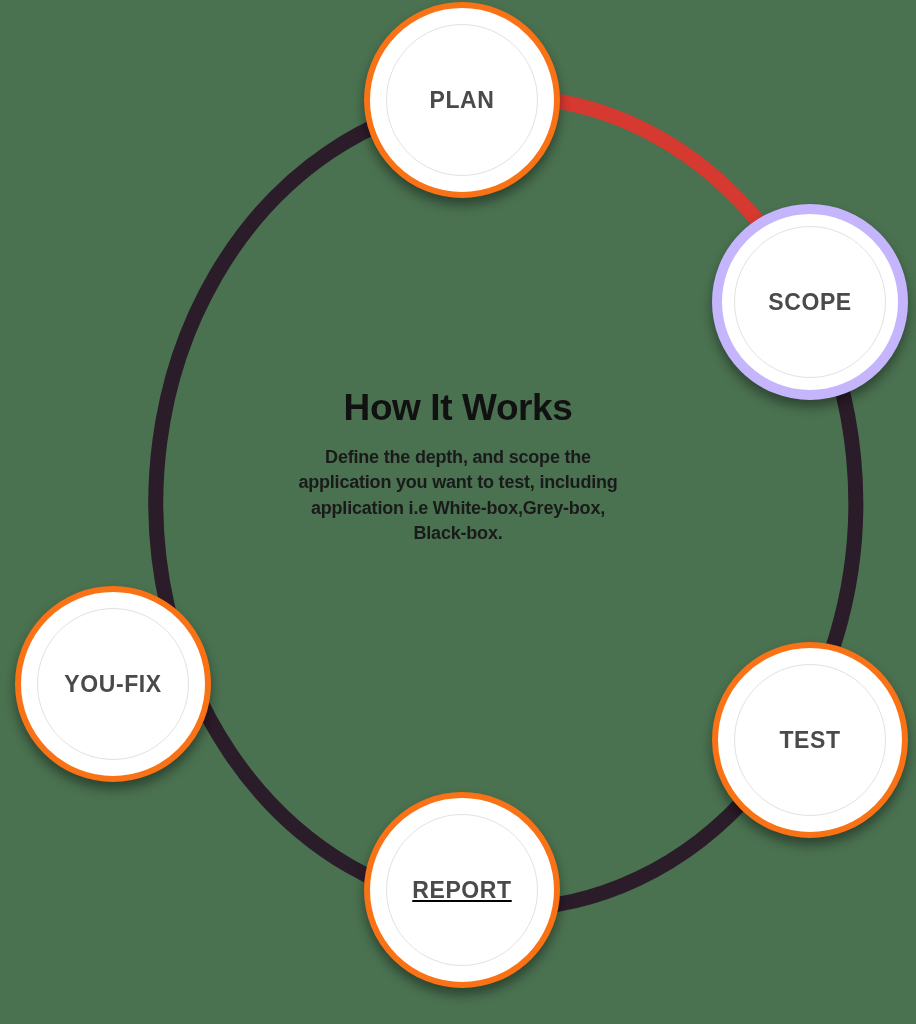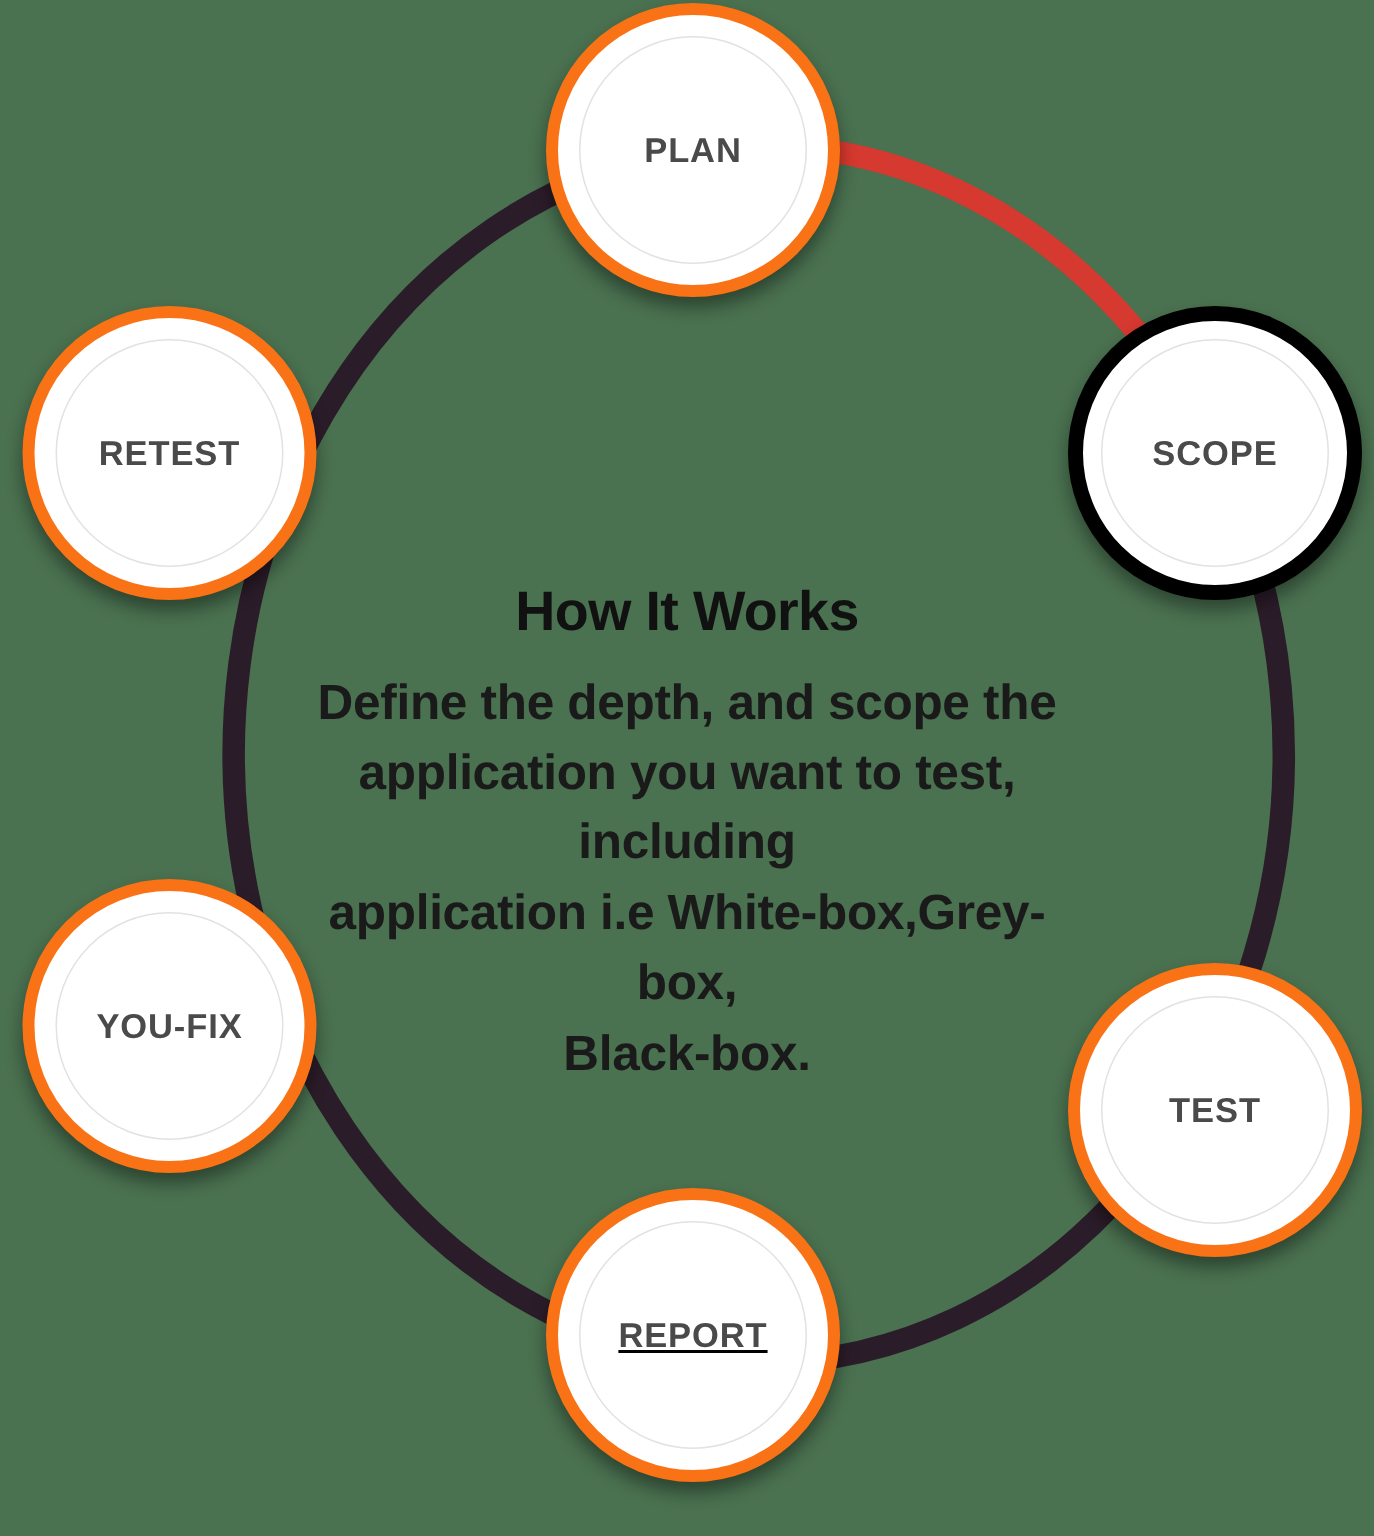--- a/index.html
+++ b/index.html
@@ -43,21 +43,21 @@
   }
   #center-title {
     font-size: 37px;
     font-weight: bold;
     color: #111111;
     letter-spacing: -0.4px;
     line-height: 1.1;
     margin: 0 0 16px 0;
   }
   #center-body {
-    font-size: 33px;
+    font-size: 18px;
     font-weight: bold;
     color: #1a1a1a;
     line-height: 1.42;
     letter-spacing: -0.2px;
     margin: 16px;
   }
   #center-body .bodyline {
     display: block;
   }
 
@@ -66,25 +66,25 @@
     position: absolute;
     z-index: 3;
     border-radius: 50%;
     background: #ffffff;
     display: flex;
     align-items: center;
     justify-content: center;
     box-sizing: border-box;
   }
   .node.dark {
-    border: 8px solid #f97316;
+    border: 6px solid #f97316;
     box-shadow: 0 7px 11px rgba(0,0,0,0.40);
   }
   .node.active {
-    border: 10px solid #000000;
+    border: 10px solid #c4b5fd;
     box-shadow: 0 7px 11px rgba(0,0,0,0.38);
   }
   .node .inner-ring {
     position: absolute;
     left: 50%;
     top: 50%;
     transform: translate(-50%, -50%);
     border-radius: 50%;
     border: 1px solid #e2e2e2;
     box-sizing: border-box;
@@ -153,18 +153,14 @@
   <div id="node-report" class="node dark">
     <span class="inner-ring"></span>
     <span class="node-label">REPORT</span>
   </div>
 
   <div id="node-youfix" class="node dark">
     <span class="inner-ring"></span>
     <span class="node-label">YOU-FIX</span>
   </div>
 
-  <div id="node-retest" class="node dark">
-    <span class="inner-ring"></span>
-    <span class="node-label">RETEST</span>
-  </div>
 
 </div>
 
 </body></html>

